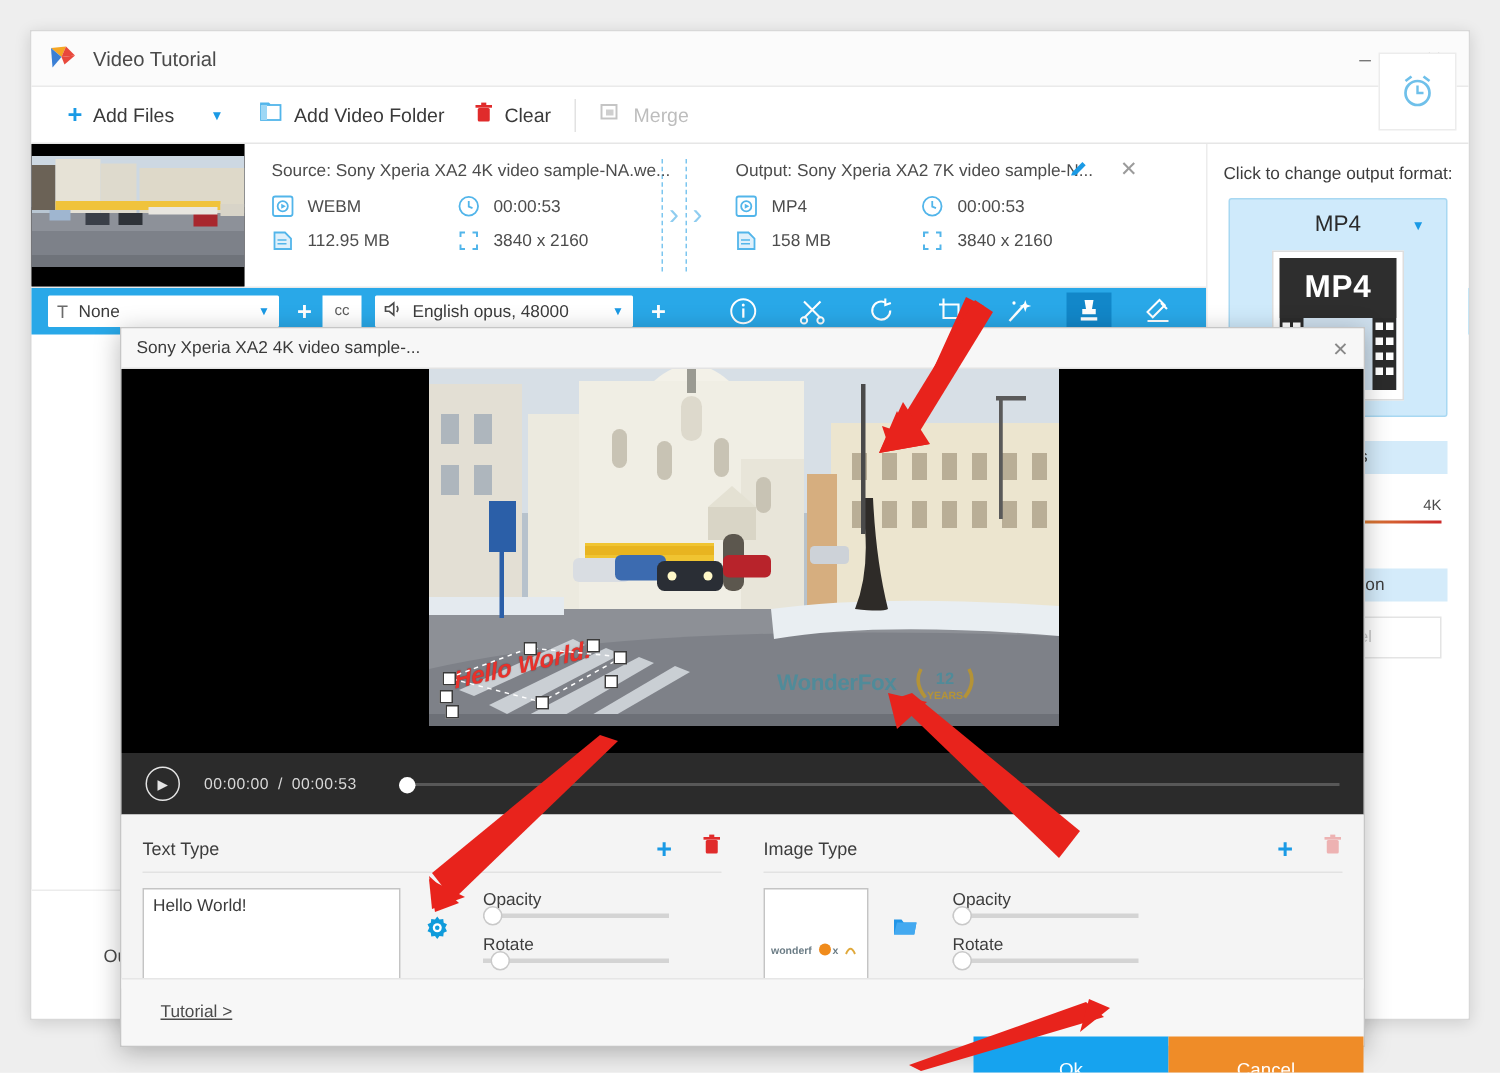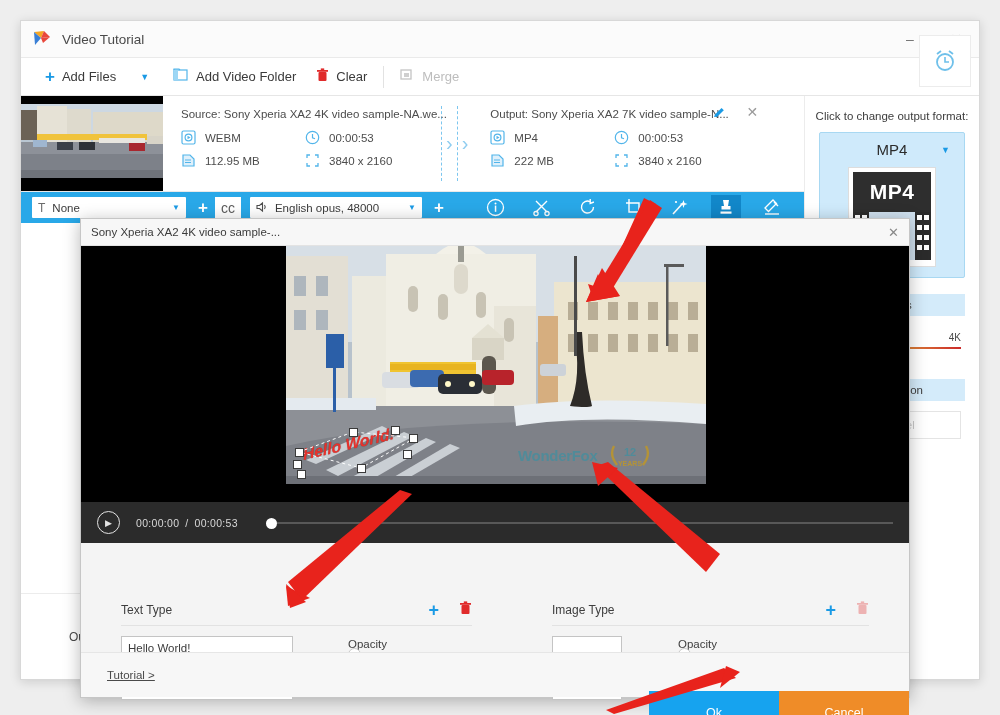--- a/index.html
+++ b/index.html
@@ -65,21 +65,21 @@
   }
   .sel-box {
     height: 21px; background: #fff; border-radius: 1px; display: flex; align-items: center;
     padding: 0 6px; font-size: 11.5px; color: #3b3b3b; margin: 0 5px;
   }
   .sel-box .cap { flex: 1; white-space: nowrap; }
   .sel-box .dd { color: #1a9ae5; font-size: 8px; margin-left: 8px; }
   .eb-plus { color: #fff; font-size: 17px; font-weight: bold; padding: 0 7px; line-height: 1; }
   .cc-btn {
     width: 26px; height: 21px; background: #fff; display: flex; align-items: center;
-    justify-content: center; font-size: 14px; color: #5c5c5c; margin-right: 4px;
+    justify-content: center; font-size: 10px; color: #5c5c5c; margin-right: 4px;
   }
   .tool-icons { display: flex; align-items: center; margin-left: 22px; }
   .tool-ico {
     width: 30px; height: 26px; display: flex; align-items: center; justify-content: center;
     margin: 0 8px; color: #fff;
   }
   .tool-ico.active { background: #1287c9; }
 
   
   .right-panel {
@@ -163,21 +163,21 @@
   }
   .time-txt { color: #d8d8d8; font-size: 10.5px; margin-left: 16px; letter-spacing: .3px; }
   .seek-wrap { flex: 1; margin-left: 28px; position: relative; height: 14px; }
   .seek-track { position: absolute; left: 0; right: 0; top: 6px; height: 2px; background: #585858; }
   .seek-knob {
     position: absolute; left: 0; top: 2px; width: 11px; height: 11px;
     border-radius: 50%; background: #fff;
   }
 
   .dlg-body { display: flex; height: 116px; background: #f4f4f4; }
-  .wm-panel { flex: 1; padding: 10px 40px 0; position: relative; margin-top: 44px; }
+  .wm-panel { flex: 1; padding: 10px 14px 0; position: relative; }
   .wm-panel.right { border-left: none; }
   .wm-head { display: flex; align-items: center; height: 26px; }
   .wm-head .ttl { font-size: 12px; color: #3d3d3d; }
   .wm-actions { margin-left: auto; display: flex; align-items: center; gap: 20px; }
   .act-plus { color: #1a9ae5; font-size: 18px; font-weight: bold; line-height: 1; }
   .wm-rule { height: 1px; background: #e2e2e2; margin: 2px 0 10px; }
   .wm-row { display: flex; align-items: flex-start; }
   .text-box {
     width: 172px; height: 64px; background: #fff; border: 1px solid #c4c4c4;
     font-size: 11.5px; color: #3b3b3b; padding: 5px 6px; resize: none; outline: none;
@@ -384,21 +384,21 @@
               </svg>
             <span class="txt">00:00:53</span>
           </div>
         </div>
         <div class="info-grid">
           <div class="info-cell">
             <svg width="15" height="15" viewBox="0 0 15 15">
                 <path d="M2 2 L9 2 L13 6 L13 13 L2 13 Z" fill="#dff0fb" stroke="#52b5ea" stroke-width="1.2"></path>
                 <path d="M4 7 H10 M4 9.5 H10" stroke="#52b5ea" stroke-width="1"></path>
               </svg>
-            <span class="txt">222 MB</span>
+            <span class="txt">158 MB</span>
           </div>
           <div class="info-cell">
             <svg width="15" height="15" viewBox="0 0 15 15">
                 <path d="M2 5 V2 H5 M10 2 H13 V5 M13 10 V13 H10 M5 13 H2 V10" fill="none" stroke="#52b5ea" stroke-width="1.3"></path>
               </svg>
             <span class="txt">3840 x 2160</span>
           </div>
         </div>
       </div>
     </div>

